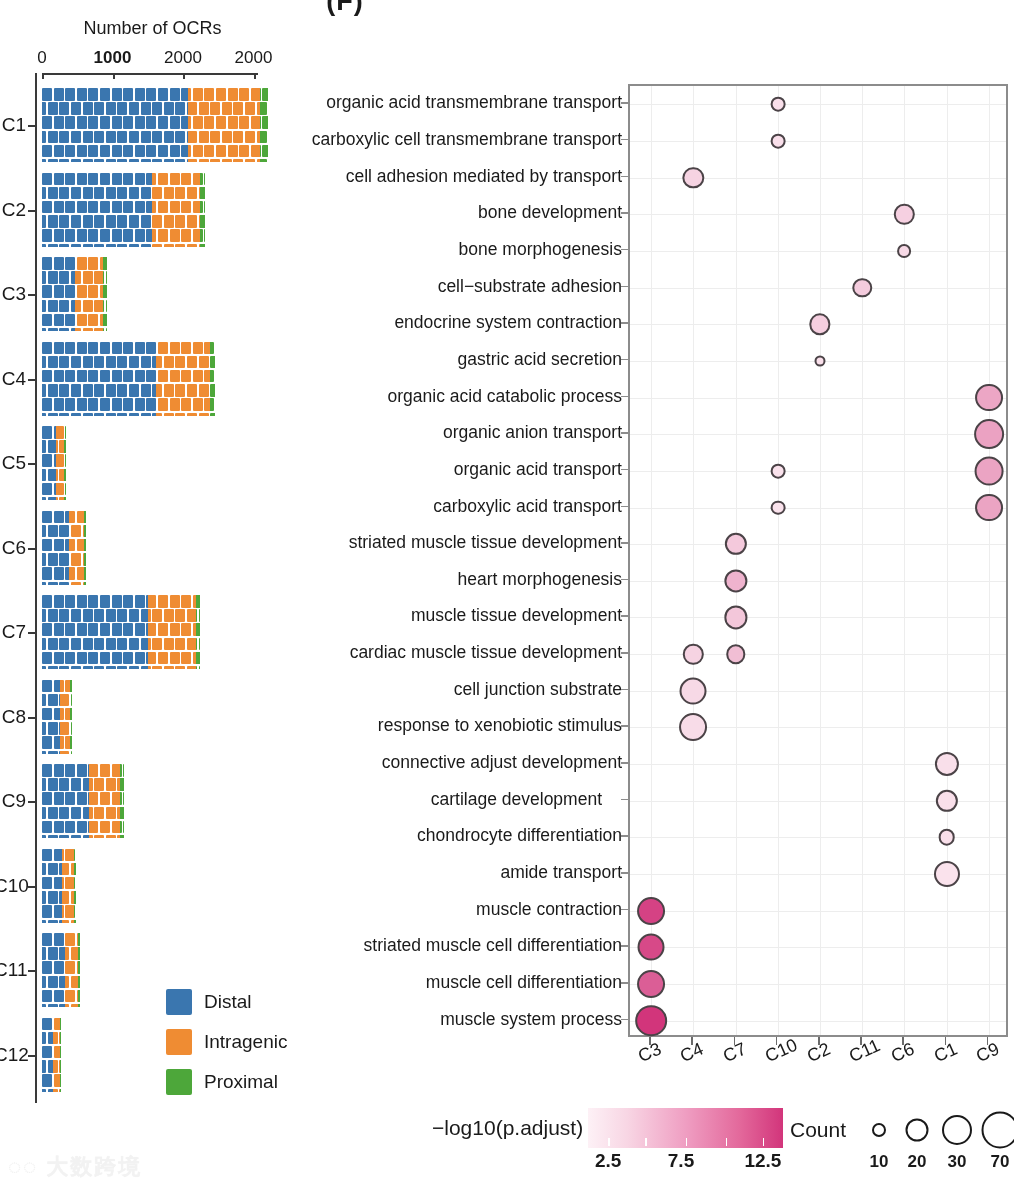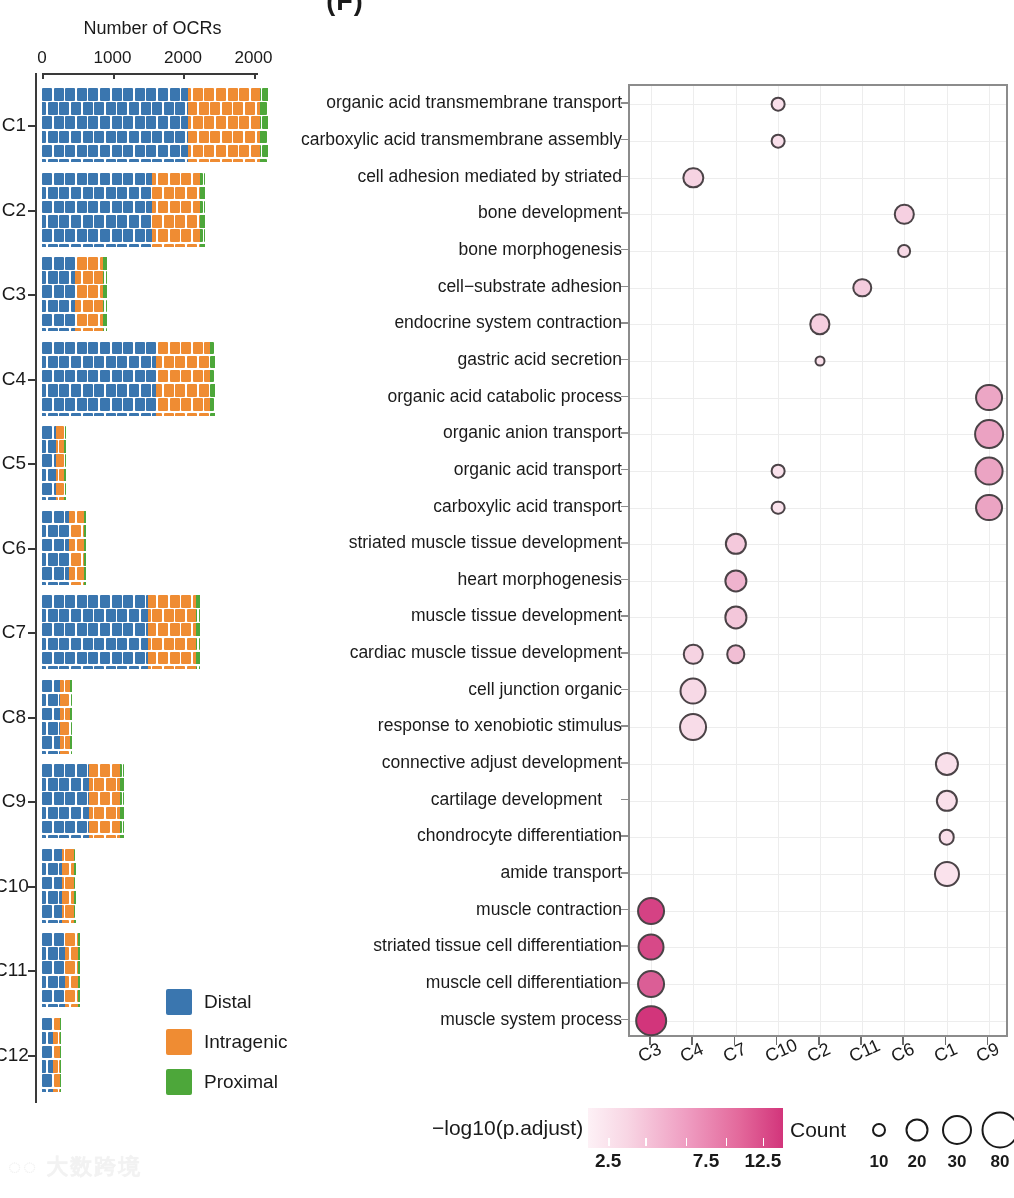--- a/index.html
+++ b/index.html
@@ -82,21 +82,21 @@
 <body>
 
 <div class="fig">
 
   <div id="panel-letter">(F)</div>
 
   <div id="bar-panel">
     <div id="bar-title">Number of OCRs</div>
     <div id="bar-xaxis-labels">
         <span class="bar-xtick-label" style="left: 42px;">0</span>
-        <span class="bar-xtick-label" style="left: 112.5px;">1000</span>
+        <span class="bar-xtick-label" style="left: 112.5px; font-weight: bold;">1000</span>
         <span class="bar-xtick-label" style="left: 183px;">2000</span>
         <span class="bar-xtick-label" style="left: 253.5px;">2000</span>
       </div>
     <div id="bar-axis-line-x"></div>
     <div id="bar-axis-line-y"></div>
     <div id="bar-bricks">
         <div class="bar-ylabel" style="top: 125px; right: 984px; left: -6px; width: 32px;">C1</div>
         <div class="waffle-row" style="top: 88px; left: 0px; width: 292px;">
           <div class="wseg" style="left: 42px; width: 145.935px;">
             <div class="brickwrap" style="left: 0px; width: 165.935px;">
@@ -1035,23 +1035,23 @@
       <div class="bar-ytick" style="top: 801px;"></div>
       <div class="bar-ytick" style="top: 885.5px;"></div>
       <div class="bar-ytick" style="top: 970px;"></div>
       <div class="bar-ytick" style="top: 1054.5px;"></div>
     </div>
 
   <div id="dot-panel">
     <div id="dot-labels">
         <div class="go-label" style="top: 22.3269px; right: 392px;">organic acid transmembrane transport</div>
         <div class="go-tick" style="left: 325px; top: 22.3269px;"></div>
-        <div class="go-label" style="top: 58.9808px; right: 392px;">carboxylic acid transmembrane assembly</div>
+        <div class="go-label" style="top: 58.9808px; right: 392px;">carboxylic cell transmembrane transport</div>
         <div class="go-tick" style="left: 325px; top: 58.9808px;"></div>
-        <div class="go-label" style="top: 95.6346px; right: 392px;">cell adhesion mediated by striated</div>
+        <div class="go-label" style="top: 95.6346px; right: 392px;">cell adhesion mediated by transport</div>
         <div class="go-tick" style="left: 325px; top: 95.6346px;"></div>
         <div class="go-label" style="top: 132.288px; right: 392px;">bone development</div>
         <div class="go-tick" style="left: 325px; top: 132.288px;"></div>
         <div class="go-label" style="top: 168.942px; right: 392px;">bone morphogenesis</div>
         <div class="go-tick" style="left: 325px; top: 168.942px;"></div>
         <div class="go-label" style="top: 205.596px; right: 392px;">cell−substrate adhesion</div>
         <div class="go-tick" style="left: 325px; top: 205.596px;"></div>
         <div class="go-label" style="top: 242.25px; right: 392px;">endocrine system contraction</div>
         <div class="go-tick" style="left: 325px; top: 242.25px;"></div>
         <div class="go-label" style="top: 278.904px; right: 392px;">gastric acid secretion</div>
@@ -1065,35 +1065,35 @@
         <div class="go-label" style="top: 425.519px; right: 392px;">carboxylic acid transport</div>
         <div class="go-tick" style="left: 325px; top: 425.519px;"></div>
         <div class="go-label" style="top: 462.173px; right: 392px;">striated muscle tissue development</div>
         <div class="go-tick" style="left: 325px; top: 462.173px;"></div>
         <div class="go-label" style="top: 498.827px; right: 392px;">heart morphogenesis</div>
         <div class="go-tick" style="left: 325px; top: 498.827px;"></div>
         <div class="go-label" style="top: 535.481px; right: 392px;">muscle tissue development</div>
         <div class="go-tick" style="left: 325px; top: 535.481px;"></div>
         <div class="go-label" style="top: 572.135px; right: 392px;">cardiac muscle tissue development</div>
         <div class="go-tick" style="left: 325px; top: 572.135px;"></div>
-        <div class="go-label" style="top: 608.788px; right: 392px;">cell junction organic</div>
+        <div class="go-label" style="top: 608.788px; right: 392px;">cell junction substrate</div>
         <div class="go-tick" style="left: 325px; top: 608.788px;"></div>
         <div class="go-label" style="top: 645.442px; right: 392px;">response to xenobiotic stimulus</div>
         <div class="go-tick" style="left: 325px; top: 645.442px;"></div>
         <div class="go-label" style="top: 682.096px; right: 392px;">connective adjust development</div>
         <div class="go-tick" style="left: 325px; top: 682.096px;"></div>
         <div class="go-label" style="top: 718.75px; right: 412px;">cartilage development</div>
         <div class="go-tick" style="left: 325px; top: 718.75px;"></div>
         <div class="go-label" style="top: 755.404px; right: 392px;">chondrocyte differentiation</div>
         <div class="go-tick" style="left: 325px; top: 755.404px;"></div>
         <div class="go-label" style="top: 792.058px; right: 392px;">amide transport</div>
         <div class="go-tick" style="left: 325px; top: 792.058px;"></div>
         <div class="go-label" style="top: 828.712px; right: 392px;">muscle contraction</div>
         <div class="go-tick" style="left: 325px; top: 828.712px;"></div>
-        <div class="go-label" style="top: 865.365px; right: 392px;">striated tissue cell differentiation</div>
+        <div class="go-label" style="top: 865.365px; right: 392px;">striated muscle cell differentiation</div>
         <div class="go-tick" style="left: 325px; top: 865.365px;"></div>
         <div class="go-label" style="top: 902.019px; right: 392px;">muscle cell differentiation</div>
         <div class="go-tick" style="left: 325px; top: 902.019px;"></div>
         <div class="go-label" style="top: 938.673px; right: 392px;">muscle system process</div>
         <div class="go-tick" style="left: 325px; top: 938.673px;"></div>
       </div>
     <div id="dot-plotarea">
         <div class="gl-h" style="top: 18.3269px;"></div>
         <div class="gl-h" style="top: 54.9808px;"></div>
         <div class="gl-h" style="top: 91.6346px;"></div>
@@ -1181,29 +1181,29 @@
       </div>
   </div>
 
   <div id="legend-strip">
     <div id="pa-title">−log10(p.adjust)</div>
     <div id="pa-bar"></div>
     <div id="count-title">Count</div>
   <div class="pa-tick" style="left: 608.119px;"></div>
       <div class="pa-tx" style="left: 608.119px;">2.5</div>
       <div class="pa-tick" style="left: 685.5px;"></div>
-      <div class="pa-tx" style="left: 706px;">7.5</div>
+      <div class="pa-tx" style="left: 681px;">7.5</div>
       <div class="pa-tick" style="left: 762.881px;"></div>
       <div class="pa-tx" style="left: 762.881px;">12.5</div>
       <div class="pa-tick" style="left: 645.262px;"></div>
       <div class="pa-tick" style="left: 725.738px;"></div>
       <div class="cnt-circ" style="left: 879px; top: 30px; width: 14px; height: 14px;"></div>
       <div class="cnt-tx" style="left: 879px;">10</div>
       <div class="cnt-circ" style="left: 917px; top: 30px; width: 23px; height: 23px;"></div>
       <div class="cnt-tx" style="left: 917px;">20</div>
       <div class="cnt-circ" style="left: 957px; top: 30px; width: 30px; height: 30px;"></div>
       <div class="cnt-tx" style="left: 957px;">30</div>
       <div class="cnt-circ" style="left: 1000px; top: 30px; width: 37px; height: 37px;"></div>
-      <div class="cnt-tx" style="left: 1000px;">80</div>
+      <div class="cnt-tx" style="left: 1000px;">70</div>
     </div>
 
   <div id="watermark">◌◌ 大数跨境</div>
 </div>
 
 </body></html>

